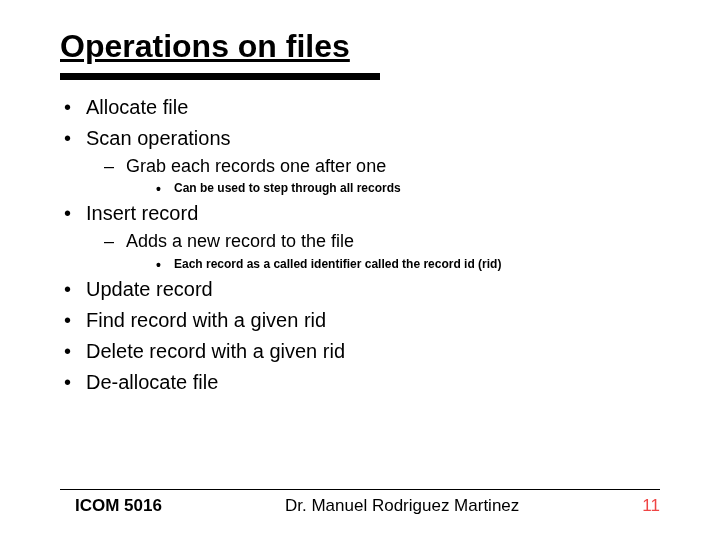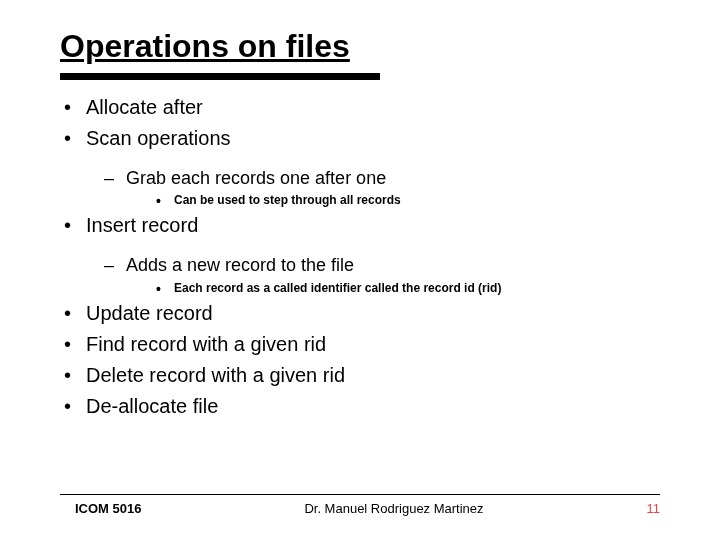--- a/index.html
+++ b/index.html
@@ -4,43 +4,43 @@
 <style>
   * { margin: 0; padding: 0; box-sizing: border-box; }
   html, body { width: 720px; height: 540px; background: #fff; font-family: Arial, Helvetica, sans-serif; color: #000; }
   .slide { position: relative; width: 720px; height: 540px; padding: 28px 60px 0 60px; }
   .title { font-size: 32px; text-decoration: underline; margin-bottom: 8px; }
   .rule { height: 7px; background: #000; width: 320px; margin: 0 0 14px 0; }
   .content { font-size: 20px; line-height: 1.35; }
   ul { list-style: none; }
   .lvl1 > li { padding-left: 26px; position: relative; margin-bottom: 4px; }
   .lvl1 > li::before { content: "•"; position: absolute; left: 4px; top: 0; font-size: 20px; }
-  .lvl2 { font-size: 18px; margin-top: 14px; }
+  .lvl2 { font-size: 18px; margin-top: 2px; }
   .lvl2 > li { padding-left: 40px; position: relative; margin-bottom: 2px; }
   .lvl2 > li::before { content: "–"; position: absolute; left: 18px; top: 0; }
   .lvl3 { font-size: 12px; font-weight: bold; margin-top: 2px; }
   .lvl3 > li { padding-left: 48px; position: relative; margin-bottom: 2px; }
   .lvl3 > li::before { content: "•"; position: absolute; left: 30px; top: 0; font-size: 14px; }
   .footer { position: absolute; left: 0; right: 0; bottom: 24px; padding: 0 60px; }
   .footer-rule { height: 1px; background: #000; width: 100%; margin-bottom: 6px; }
-  .footer-row { display: flex; justify-content: flex-end; font-size: 13px; padding-left: 15px; }
+  .footer-row { display: flex; justify-content: flex-end; font-size: 17px; padding-left: 15px; }
   .footer-left { font-weight: bold; }
   .footer-center { flex: 1; text-align: center; }
   .footer-right { color: #ef4444; }
 </style>
 </head>
 <body>
 
 <div class="slide">
   <h1 class="title">Operations on files</h1>
   <div class="rule"></div>
 
   <div class="content">
     <ul class="lvl1">
-      <li><span>Allocate after</span></li>
+      <li><span>Allocate file</span></li>
       <li>
         <span>Scan operations</span>
         <ul class="lvl2">
           <li>
             <span>Grab each records one after one</span>
             <ul class="lvl3">
               <li><span>Can be used to step through all records</span></li>
             </ul>
           </li>
         </ul>

